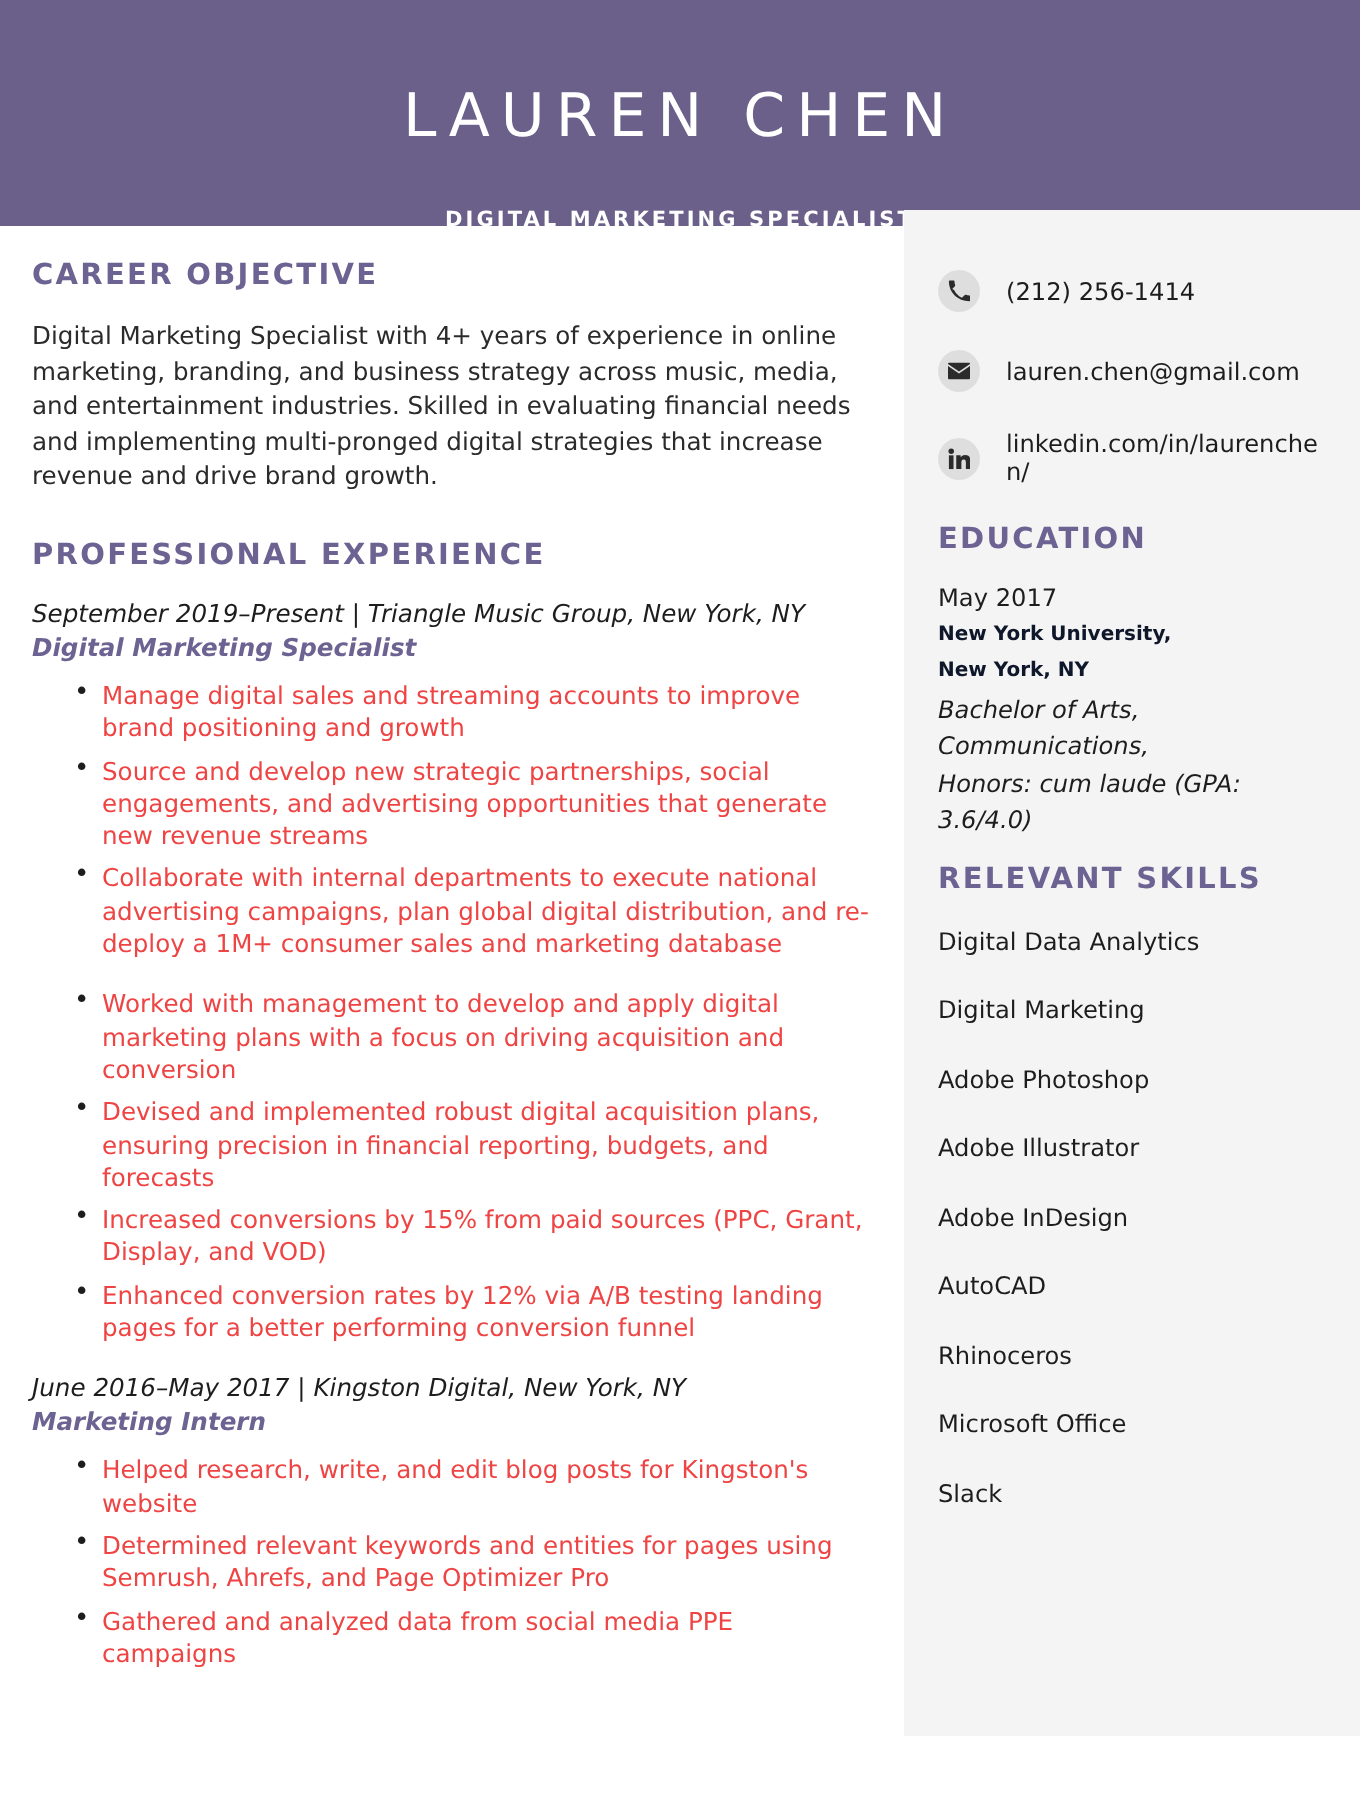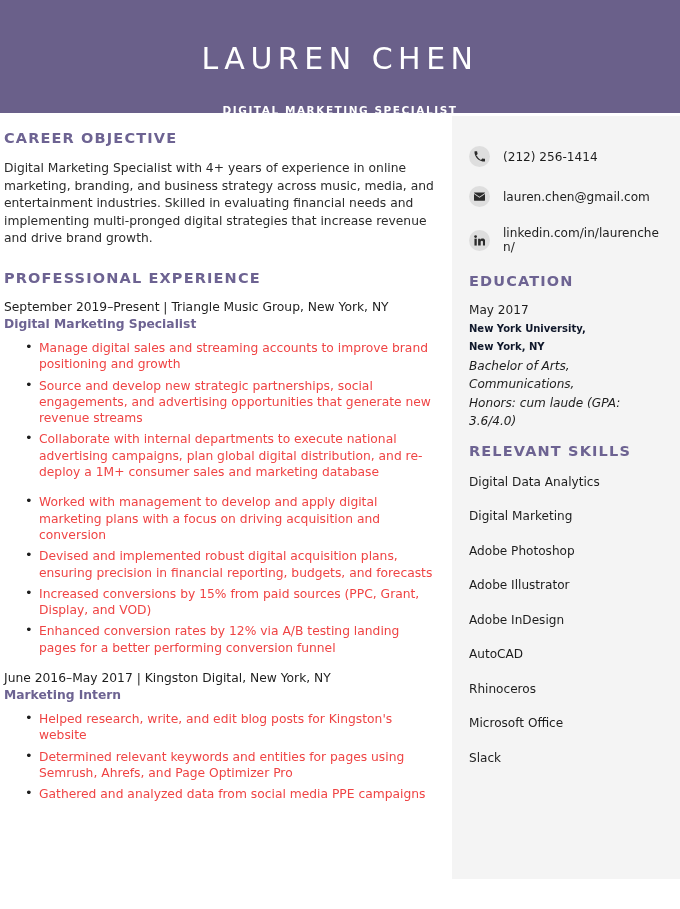--- a/index.html
+++ b/index.html
@@ -41,38 +41,38 @@
     font-weight:bold;
     letter-spacing:1.55px;
     white-space:nowrap;
   }
 
   
   .main {
     position:absolute;
     left:0; top:113px;
     width:452px;
-    padding:17px 16px 0 4px;
+    padding:17px 16px 0 16px;
   }
   .sec-head {
     color:#6d6392;
     font-size:14.5px;
     font-weight:bold;
     letter-spacing:1.15px;
     margin-bottom:14px;
   }
   .objective {
     color:#2b2b2b;
     font-size:12.3px;
     line-height:17.6px;
     margin-bottom:22px;
   }
   .sec-head.exp { margin-bottom:13px; }
 
-  .job { margin-bottom:4px; }
+  .job { margin-bottom:4px;font-style:italic; }
   .job-meta {
     color:#1d1d1d;
     font-size:12.3px;
     line-height:17px;
   }
   .job-role {
     color:#6d6392;
     font-size:12.3px;
     font-weight:bold;
     line-height:17px;
@@ -95,21 +95,21 @@
     content:"\2022";
     position:absolute;
     left:21px; top:-1px;
     font-size:13px;
     color:#1d1d1d;
   }
 
   
   .sidebar {
     position:absolute;
-    left:452px; top:116px;
+    left:452px; top:105px;
     width:228px; height:763px;
     background:#f4f4f4;
     padding:30px 14px 0 17px;
   }
   .contact-row {
     display:flex;
     align-items:center;
     margin-bottom:19px;
   }
   .ic {

